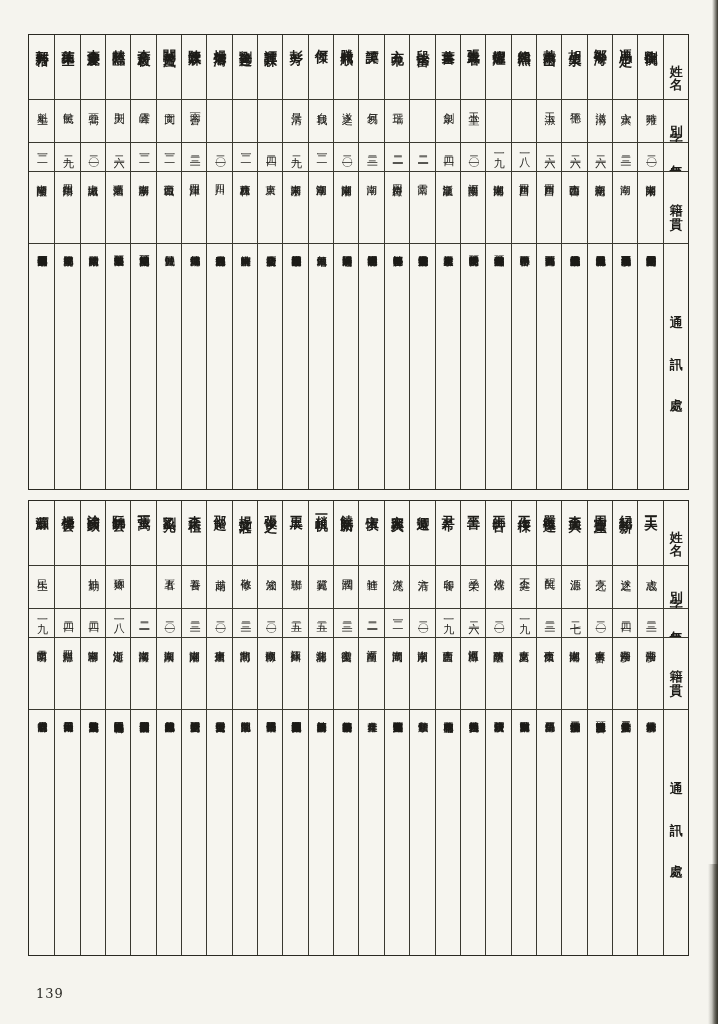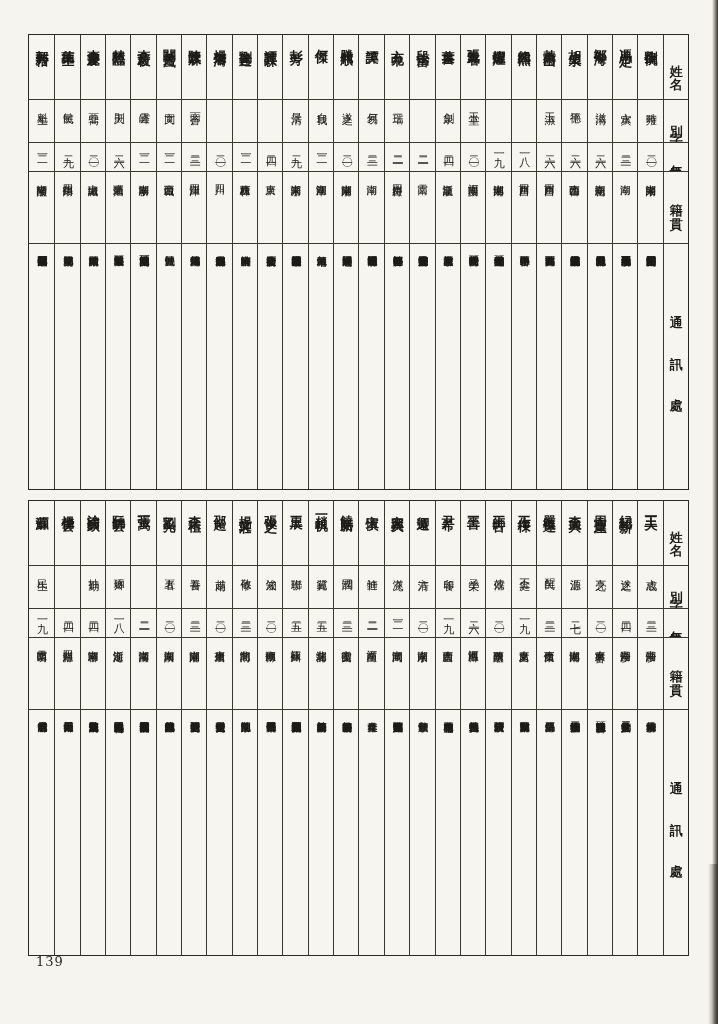--- a/index.html
+++ b/index.html
@@ -37,21 +37,21 @@
   .r-native .vtext { font-size:10.5px; letter-spacing:0.5px; }
   .r-addr .vtext   { font-size:10px; letter-spacing:0; }
   .header-col .cell { align-items:center; justify-content:center; padding-top:0; }
   .header-col .vtext { font-weight:bold; font-size:13px; }
   .header-col .r-name .vtext   { letter-spacing:12px; }
   .header-col .r-zi .vtext     { letter-spacing:6px; }
   .header-col .r-age .vtext    { letter-spacing:2px; }
   .header-col .r-native .vtext { letter-spacing:14px; }
   .header-col .r-addr .vtext   { letter-spacing:42px; font-size:13px; }
   .page-number {
-    position:absolute; left:36px; top:954px;
+    position:absolute; left:36px; top:986px;
     font-size:13px; letter-spacing:1px; color:#2a2924;
   }
   .edge-right {
     position:absolute; top:0; right:0; width:6px; height:100%;
     background:linear-gradient(to right, rgba(58,56,47,0), #35332a);
   }
   .edge-bottom-right {
     position:absolute; right:0; bottom:0; width:10px; height:160px;
     background:linear-gradient(to left, rgba(53,51,42,0.65), rgba(53,51,42,0));
   }

